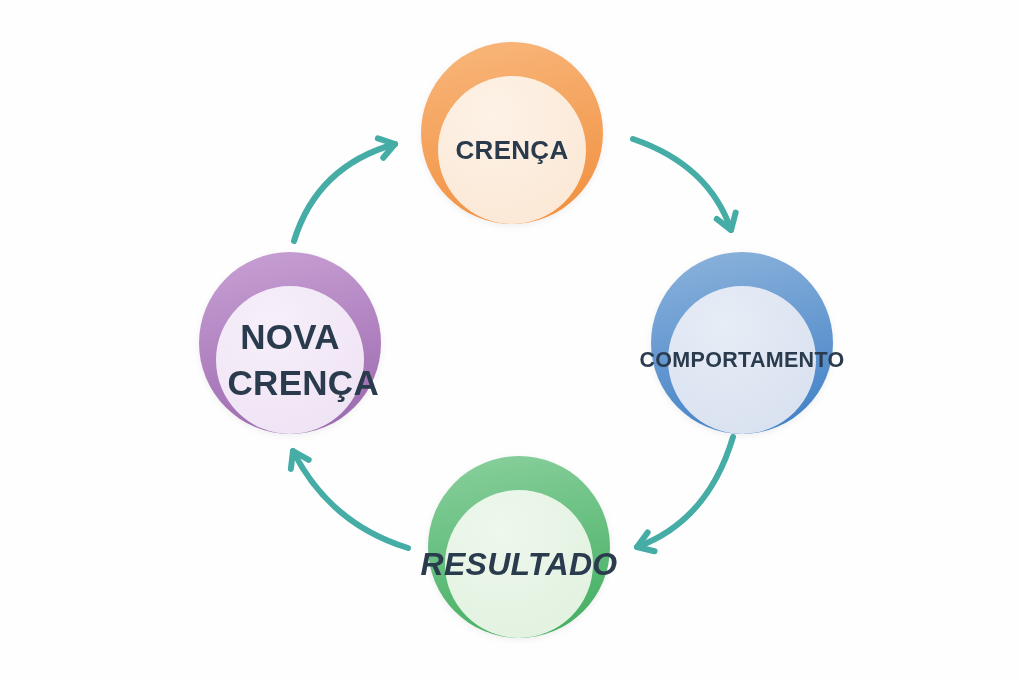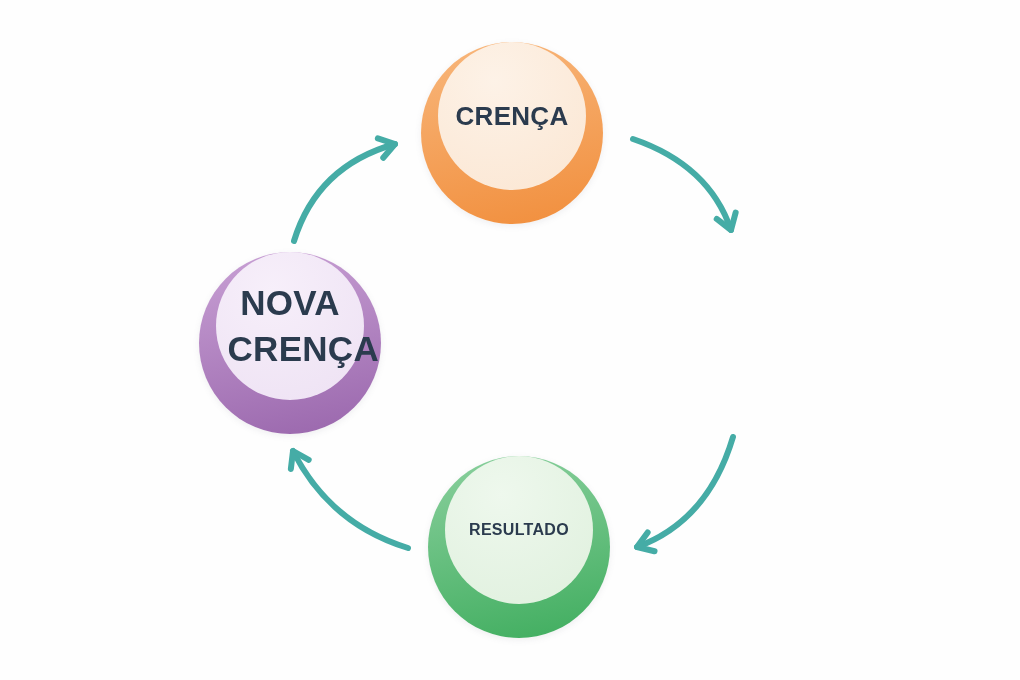--- a/index.html
+++ b/index.html
@@ -24,21 +24,21 @@
     pointer-events: none;
   }
   .node {
     position: absolute;
     width: 182px;
     height: 182px;
     border-radius: 50%;
     background: linear-gradient(168deg, var(--ring-top), var(--ring-bottom));
     box-shadow: 0 2px 6px rgba(120,120,140,0.12);
     display: flex;
-    align-items: flex-start;
+    align-items: flex-end;
     justify-content: center;
   }
   .node-inner {
     width: 148px;
     height: 148px;
     border-radius: 50%;
     background: radial-gradient(circle at 38% 26%, var(--fill-hl), var(--fill));
     display: flex;
     align-items: center;
     justify-content: center;
@@ -50,21 +50,21 @@
     letter-spacing: 0.3px;
     line-height: 1.32;
   }
   .node-top    { left: 421px; top: 42px;  }
   .node-right  { left: 651px; top: 252px; }
   .node-bottom { left: 428px; top: 456px; }
   .node-left   { left: 199px; top: 252px; }
 
   .node-top    .node-label { font-size: 26px; white-space: nowrap; }
   .node-right  .node-label { font-size: 21.5px; white-space: nowrap; }
-  .node-bottom .node-label { font-size: 16px; white-space: nowrap; }
+  .node-bottom .node-label { font-size: 32px; white-space: nowrap; font-style: italic; }
   .node-left   .node-label { font-size: 35px; width: 125px; }
 </style>
 </head>
 <body>
 
 <div class="stage" style="background: rgb(254, 254, 254);">
 
   <svg class="arrows-layer" width="1020" height="680" viewBox="0 0 1020 680" xmlns="http://www.w3.org/2000/svg">
     <defs>
       <marker id="head" orient="auto" markerUnits="userSpaceOnUse" markerWidth="44" markerHeight="44" refX="1" refY="0" viewBox="-22 -22 44 44" overflow="visible">
@@ -76,20 +76,25 @@
     <path class="arrow-stroke" d="M 408 548 Q 330 524 293 451" fill="none" stroke="#45ACA6" stroke-width="6" stroke-linecap="round" marker-end="url(#head)"></path>
     <path class="arrow-stroke" d="M 294 241 Q 317 166 395 144" fill="none" stroke="#45ACA6" stroke-width="6" stroke-linecap="round" marker-end="url(#head)"></path>
   </svg>
 
   <div class="node node-top" style="--ring-top: #F8B77C; --ring-bottom: #F18E3C; --fill: #FBE6D2; --fill-hl: #FDF2E7;">
     <div class="node-inner">
       <span class="node-label" style="color: rgb(43, 59, 78);">CRENÇA</span>
     </div>
   </div>
 
+  <div class="node node-right" style="--ring-top: #8DB3DC; --ring-bottom: #3D7EC5; --fill: #D6DFEF; --fill-hl: #E7EDF6;">
+    <div class="node-inner">
+      <span class="node-label" style="color: rgb(43, 59, 78);">COMPORTAMENTO</span>
+    </div>
+  </div>
 
   <div class="node node-bottom" style="--ring-top: #8BD09E; --ring-bottom: #3FAD5E; --fill: #DFF0DD; --fill-hl: #EEF8ED;">
     <div class="node-inner">
       <span class="node-label" style="color: rgb(43, 59, 78);">RESULTADO</span>
     </div>
   </div>
 
   <div class="node node-left" style="--ring-top: #C9A1D5; --ring-bottom: #9966AC; --fill: #EDE1F3; --fill-hl: #F7EFFA;">
     <div class="node-inner">
       <span class="node-label" style="color: rgb(43, 59, 78);">NOVA CRENÇA</span>

